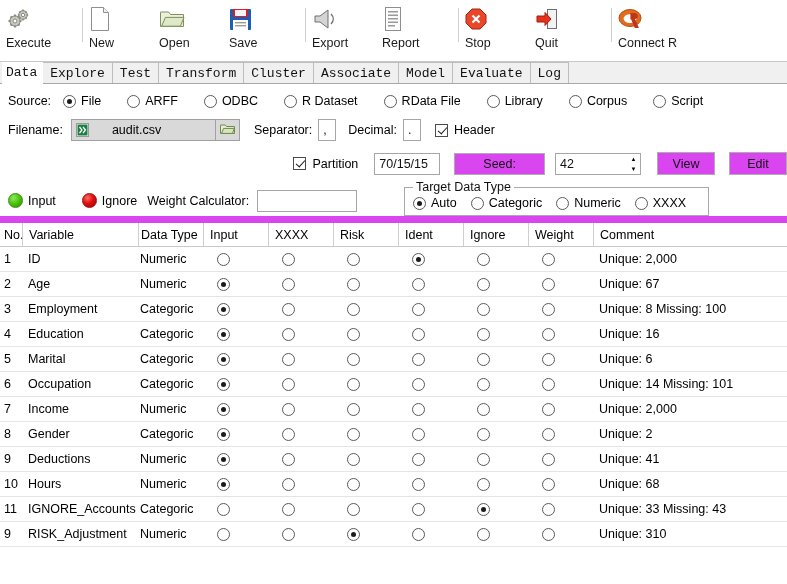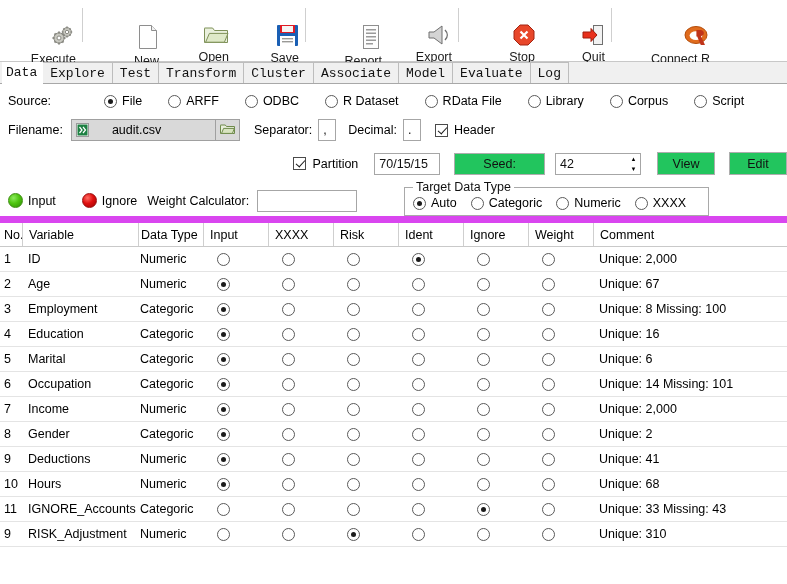--- a/index.html
+++ b/index.html
@@ -21,23 +21,23 @@
     border-bottom: 1px solid #c8c8c8;
     display: flex;
     align-items: flex-start;
     padding-left: 6px;
   }
   .tb-item {
     width: 70px;
     height: 58px;
     display: flex;
     flex-direction: column;
-    align-items: flex-end;
+    align-items: flex-start;
     justify-content: flex-start;
-    padding-top: 24px;
+    padding-top: 6px;
     cursor: default;
   }
   .tb-item .tb-icon {
     height: 26px;
     display: flex;
     align-items: center;
     justify-content: center;
     margin-bottom: 4px;
   }
   .tb-item .tb-label {
@@ -138,36 +138,36 @@
     line-height: 20px;
     padding: 0 4px;
     font-size: 12.5px;
     font-family: "Liberation Sans", sans-serif;
     color: #111;
     display: flex;
     align-items: center;
   }
   .btn {
     border: 1px solid #adadad;
-    background: #22c55e;
+    background: #d946ef;
     height: 23px;
     padding: 0 28px;
     font-size: 12.5px;
     display: flex;
     align-items: center;
     justify-content: center;
     color: #111;
     cursor: default;
     white-space: nowrap;
   }
 
   
   #form-area { padding: 0; background:#fff; }
 
-  #source-row { padding: 6px 0 0 8px; height: 28px; gap: 41px; }
+  #source-row { padding: 6px 0 0 8px; height: 28px; }
   #source-row .lbl { margin-right: 12px; }
 
   #file-row { padding: 6px 0 0 8px; height: 30px; }
 
   #filebox {
     width: 145px; height: 22px;
     background: #d9d9d9;
     border: 1px solid #a0a0a0;
     display: flex; align-items: center;
     padding-left: 4px;
@@ -304,41 +304,41 @@
       <rect x="4" y="12" width="15" height="10" fill="#ffffff"></rect>
       <rect x="6" y="14" width="11" height="1.4" fill="#9a9996"></rect>
       <rect x="6" y="17" width="11" height="1.4" fill="#9a9996"></rect>
     </svg>
       </div>
       <div class="tb-label">Save</div>
     </div>
     <div class="tb-sep"></div>
     <div class="tb-item">
       <div class="tb-icon">
+        <svg width="26" height="22" viewBox="0 0 26 22">
+      <path d="M3 8 L3 14 L8 14 L16 20 L16 2 L8 8 Z" fill="#d4d4d4" stroke="#6f6f6f"></path>
+      <path d="M19 6 C22 9, 22 13, 19 16" stroke="#6f6f6f" fill="none" stroke-width="1.4"></path>
+    </svg>
+      </div>
+      <div class="tb-label">Export</div>
+    </div>
+    <div class="tb-item">
+      <div class="tb-icon">
         <svg width="22" height="26" viewBox="0 0 22 26">
       <rect x="3.5" y="1.5" width="15" height="23" fill="#fdfdfd" stroke="#8e8e8e"></rect>
       <g fill="#9a9a9a">
         <rect x="6" y="5" width="10" height="1.5"></rect>
             <rect x="6" y="8.5" width="10" height="1.5"></rect>
         <rect x="6" y="12" width="10" height="1.5"></rect>
             <rect x="6" y="15.5" width="10" height="1.5"></rect>
         <rect x="6" y="19" width="7" height="1.5"></rect>
       </g>
     </svg>
       </div>
       <div class="tb-label">Report</div>
-    </div>
-    <div class="tb-item">
-      <div class="tb-icon">
-        <svg width="26" height="22" viewBox="0 0 26 22">
-      <path d="M3 8 L3 14 L8 14 L16 20 L16 2 L8 8 Z" fill="#d4d4d4" stroke="#6f6f6f"></path>
-      <path d="M19 6 C22 9, 22 13, 19 16" stroke="#6f6f6f" fill="none" stroke-width="1.4"></path>
-    </svg>
-      </div>
-      <div class="tb-label">Export</div>
     </div>
     <div class="tb-sep"></div>
     <div class="tb-item">
       <div class="tb-icon">
         <svg width="22" height="22" viewBox="0 0 22 22">
       <polygon points="7,1 15,1 21,7 21,15 15,21 7,21 1,15 1,7" fill="#e8472a" stroke="#a32412"></polygon>
       <path d="M7.5 7.5 L14.5 14.5 M14.5 7.5 L7.5 14.5" stroke="#ffffff" stroke-width="2.2"></path>
     </svg>
       </div>
       <div class="tb-label">Stop</div>

